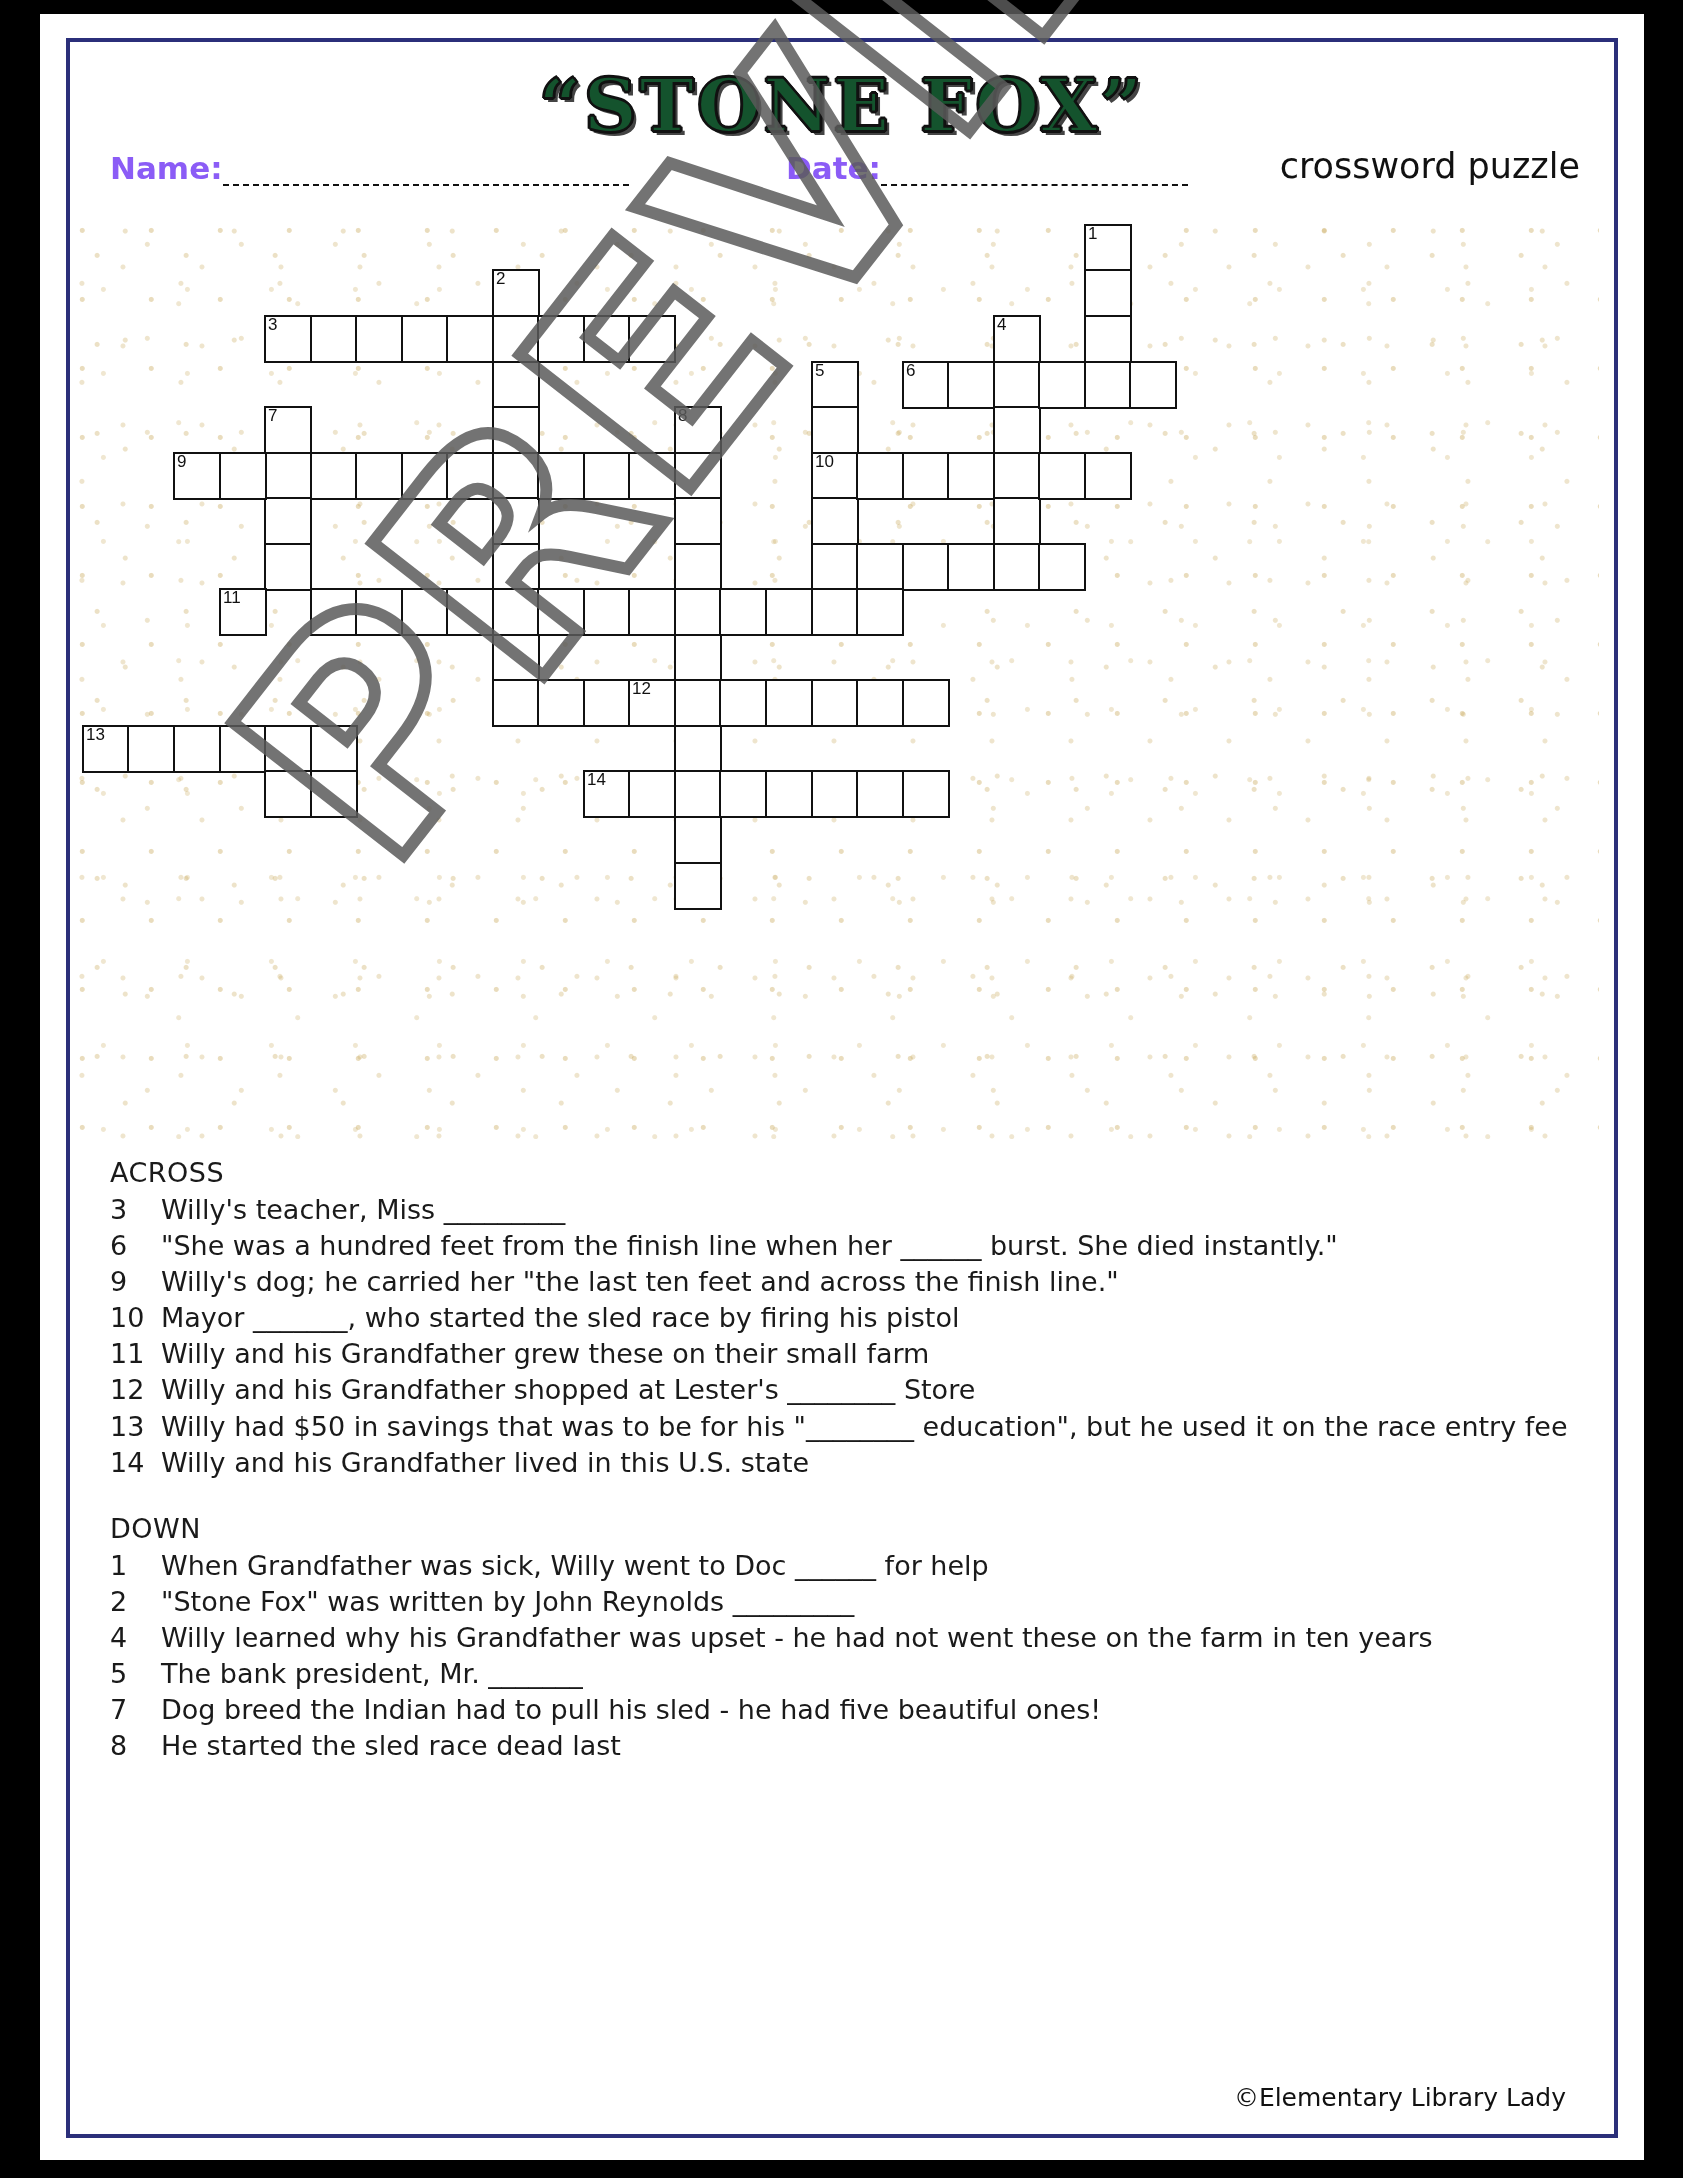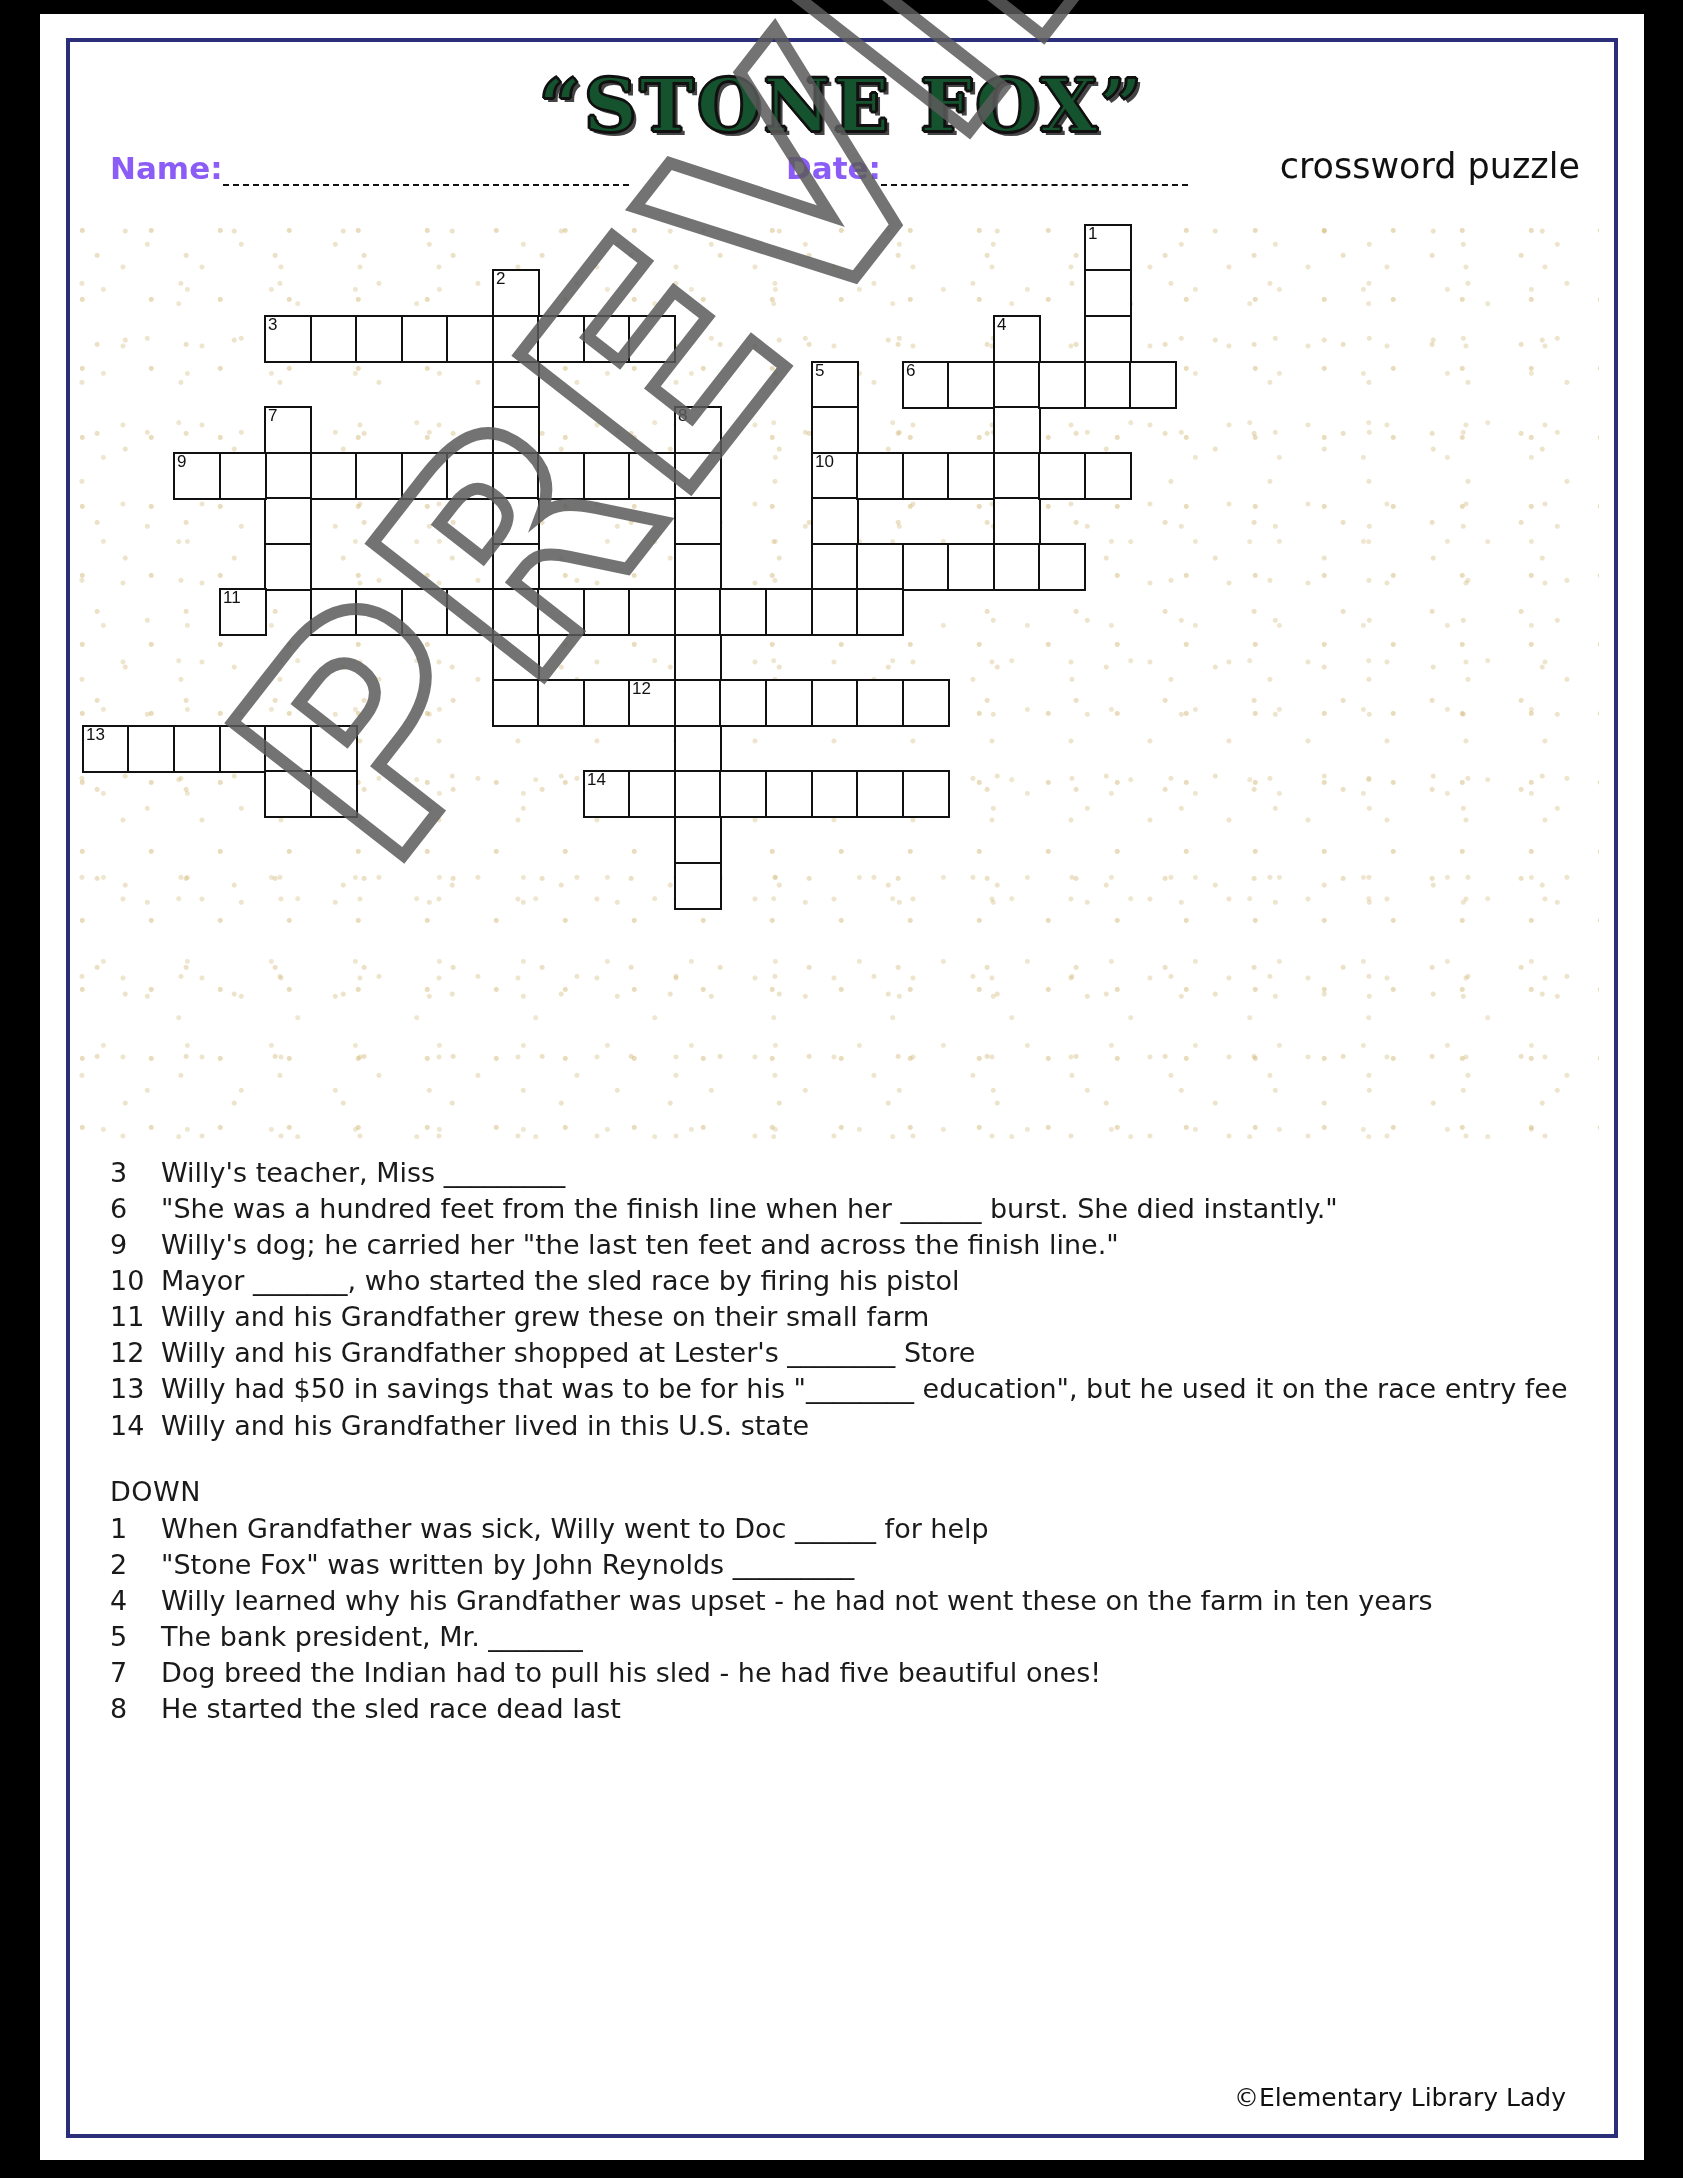--- a/index.html
+++ b/index.html
@@ -336,20 +336,21 @@
         <div class="cell" style="left: 645px; top: 552px;"></div>
         <div class="cell" style="left: 691px; top: 552px;"></div>
         <div class="cell" style="left: 737px; top: 552px;"></div>
         <div class="cell" style="left: 782px; top: 552px;"></div>
         <div class="cell" style="left: 828px; top: 552px;"></div>
         <div class="cell" style="left: 600px; top: 598px;"></div>
         <div class="cell" style="left: 600px; top: 644px;"></div>
       </div>
 
     <div class="clues">
+      <div class="heading">ACROSS</div>
       <div id="across-list">
           <div class="clue">
             <div class="n">3</div>
             <div class="t">Willy's teacher, Miss _________</div>
           </div>
           <div class="clue">
             <div class="n">6</div>
             <div class="t">"She was a hundred feet from the finish line when her ______ burst. She died instantly."</div>
           </div>
           <div class="clue">

